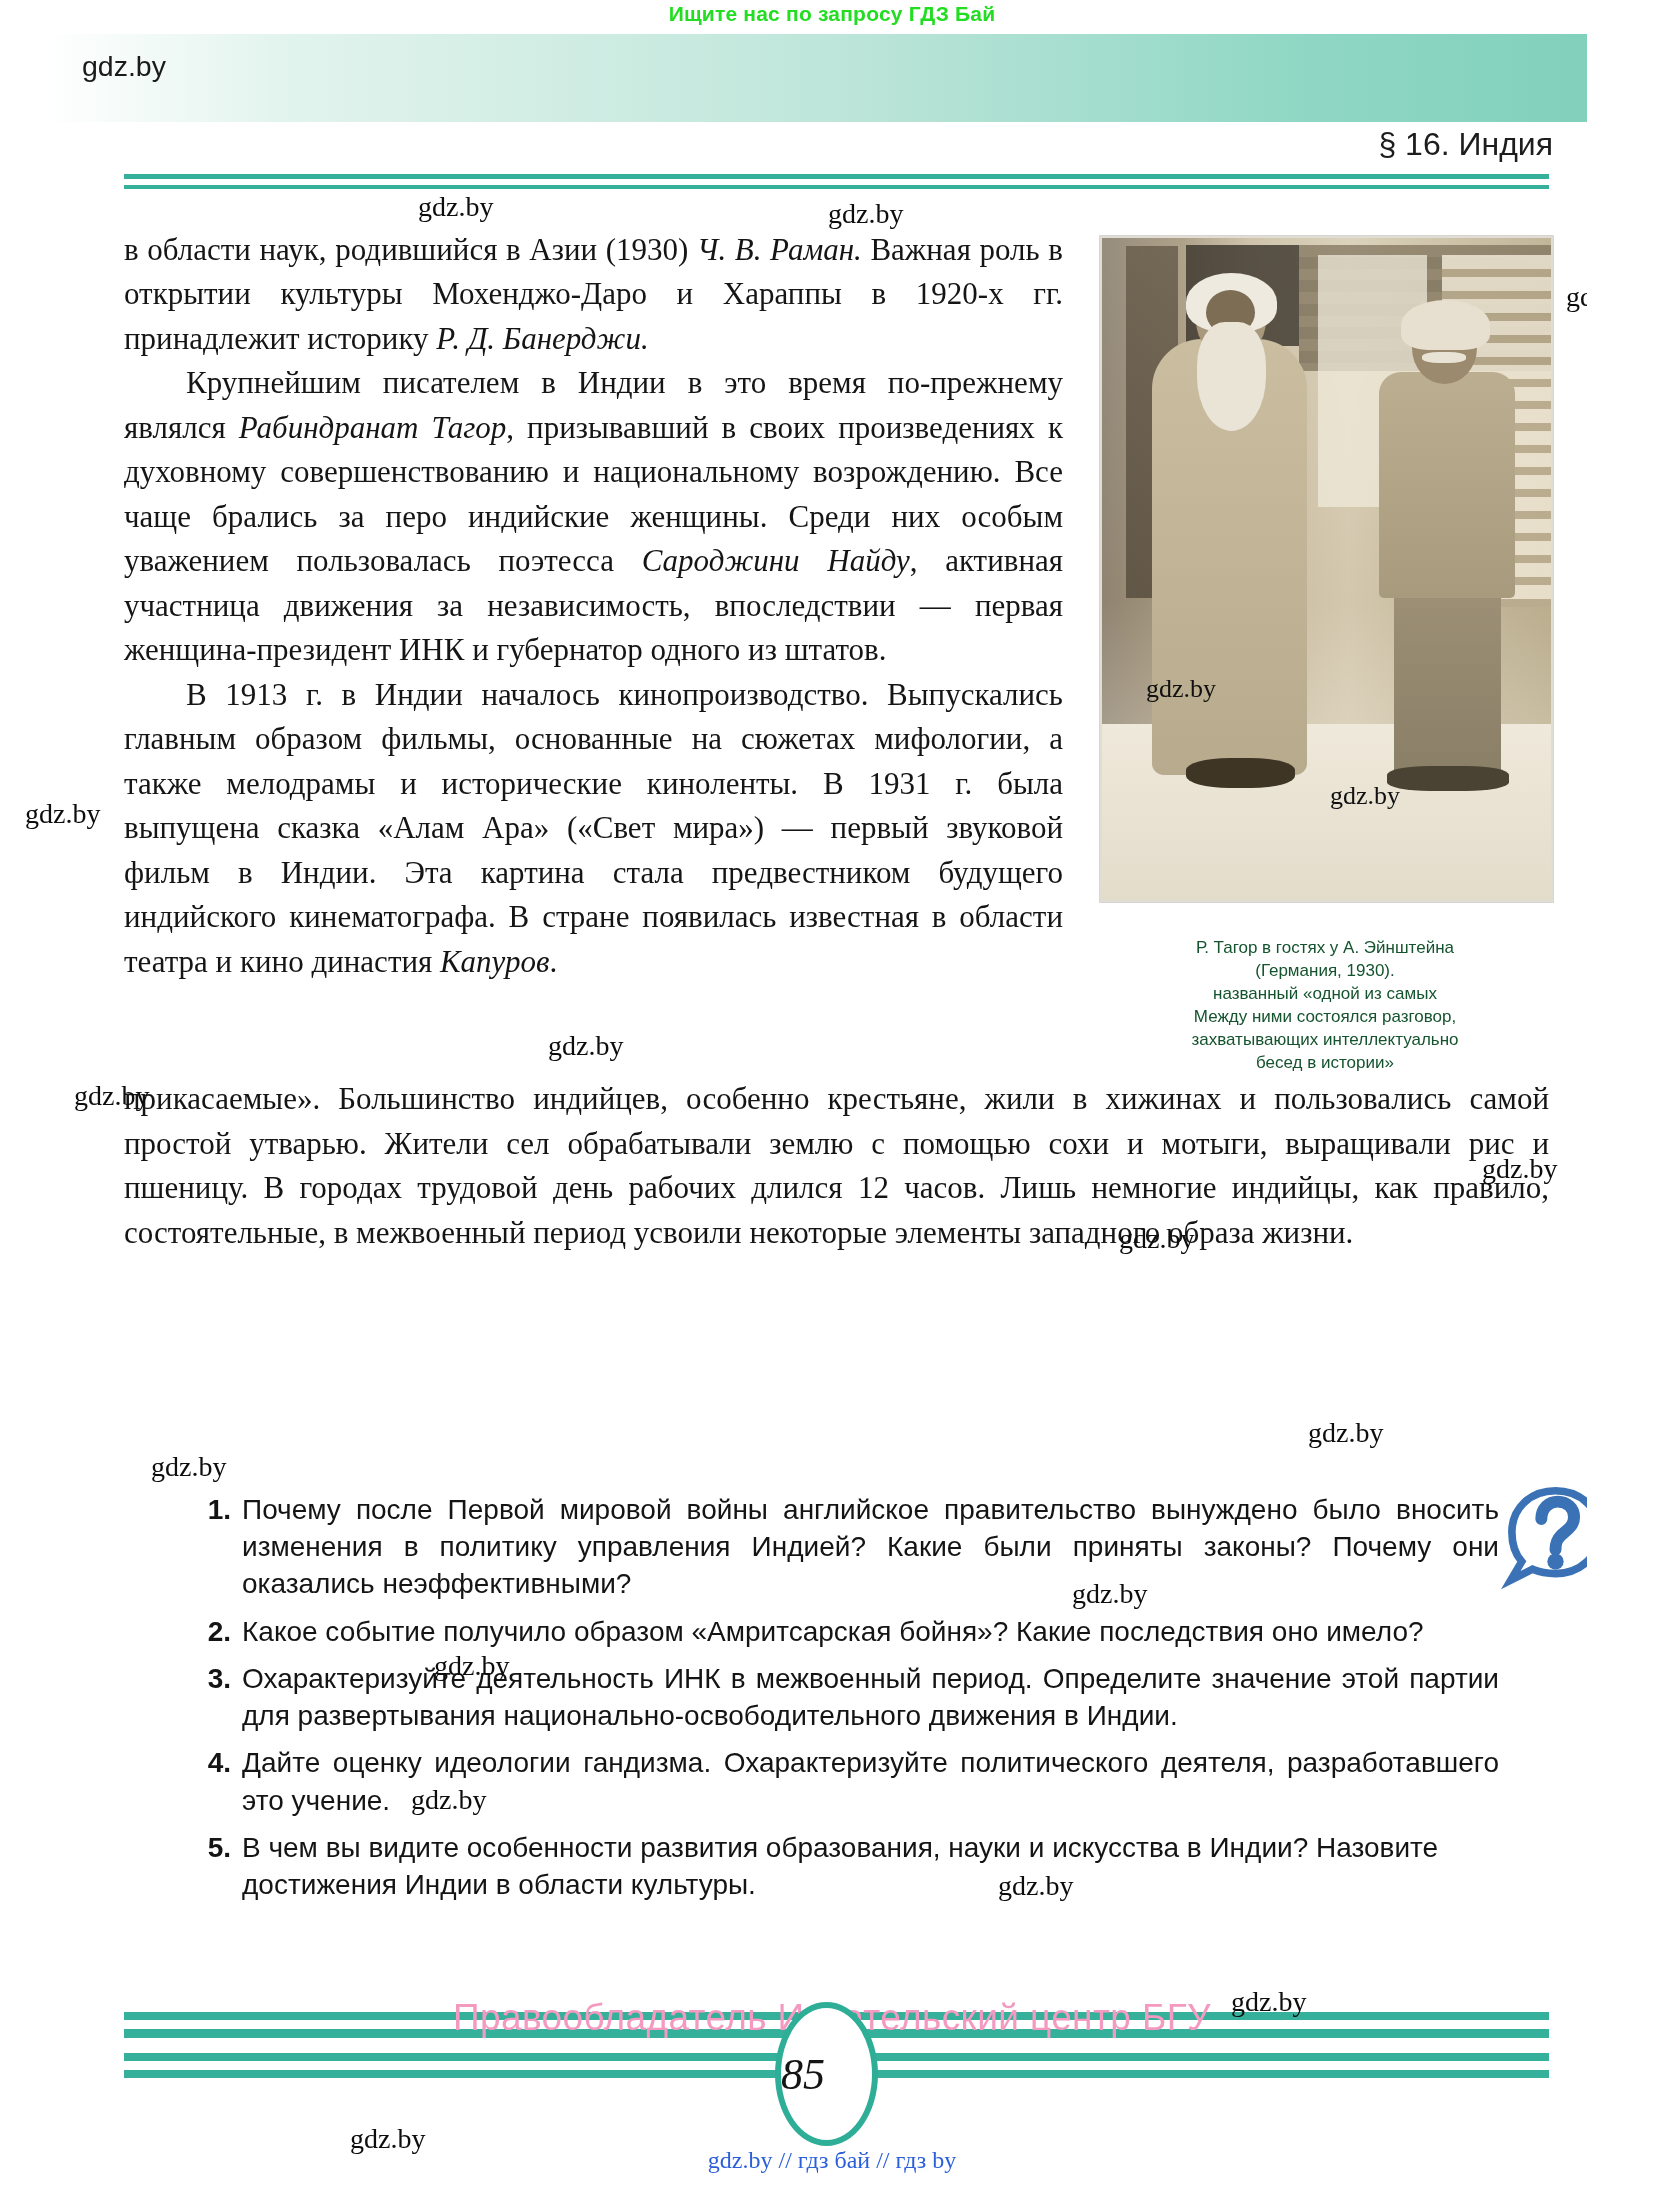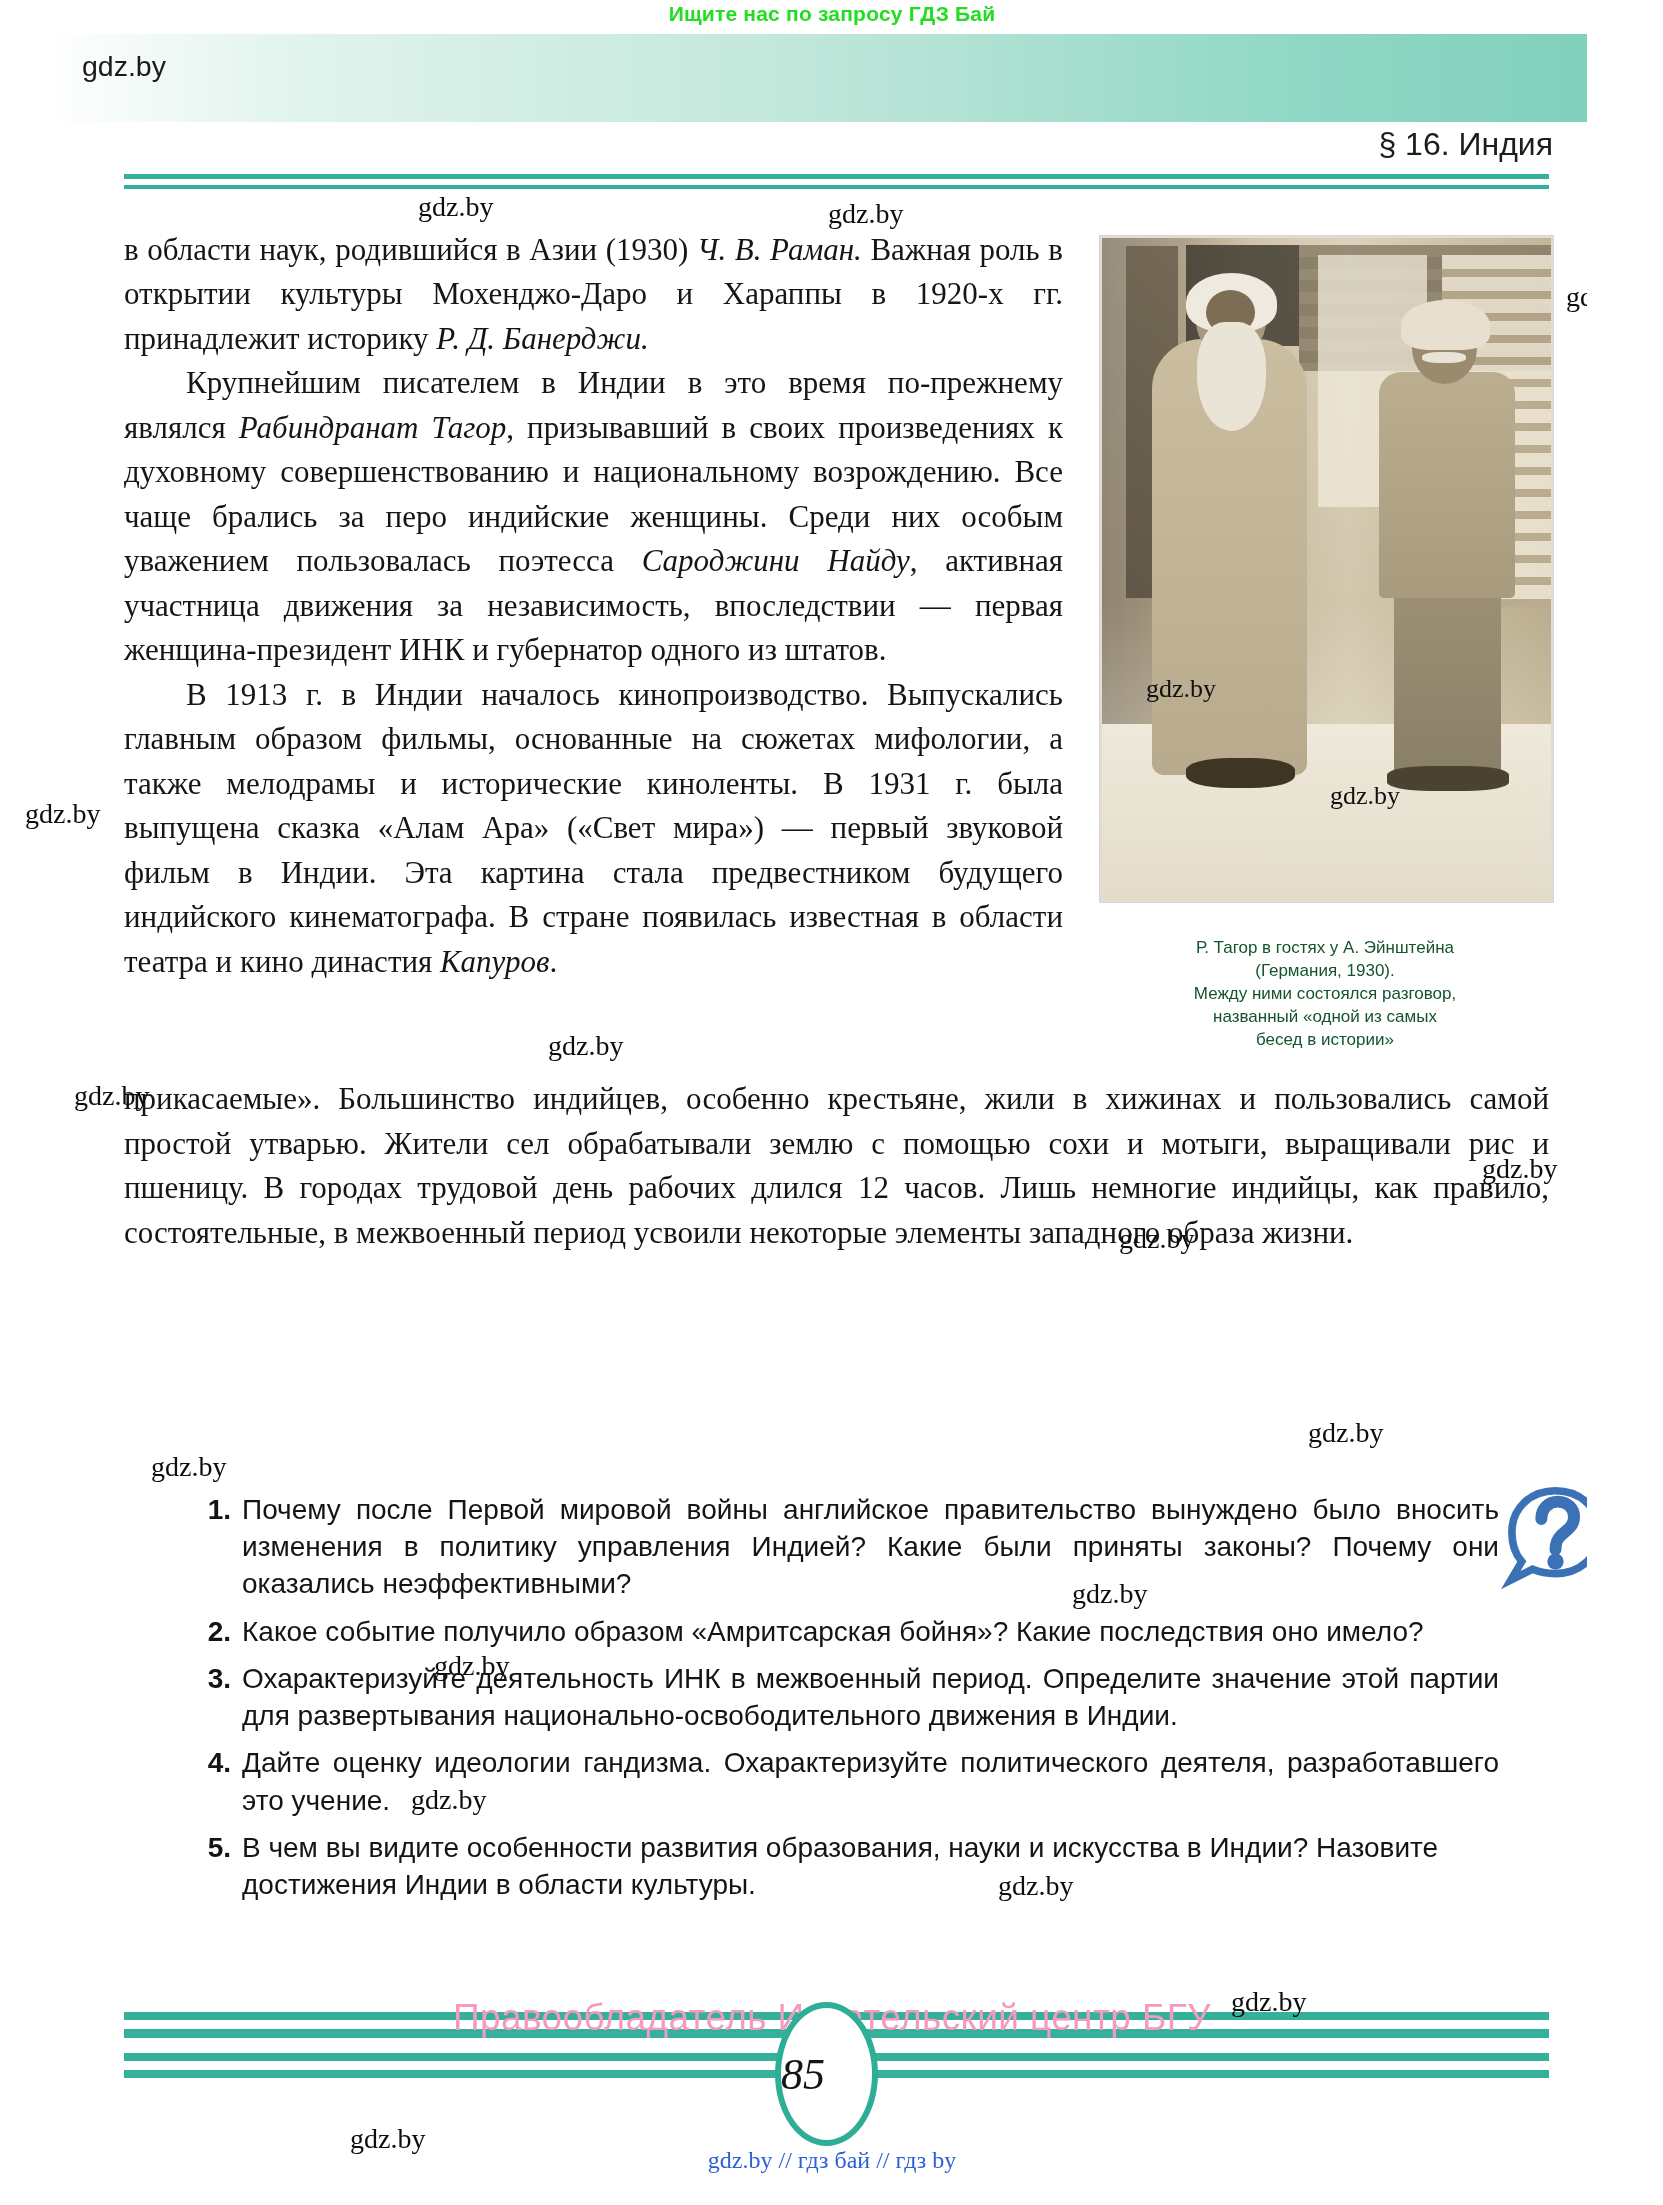--- a/index.html
+++ b/index.html
@@ -395,22 +395,23 @@
       <div class="fig-ein-mouth"></div>
 
       <div class="photo-wm" style="left:44px; top:436px;">gdz.by</div>
       <div class="photo-wm" style="left:228px; top:543px;">gdz.by</div>
     </div>
   </div>
 
   <div class="caption">
     <div>Р. Тагор в гостях у А. Эйнштейна</div>
     <div>(Германия, 1930).</div>
+    <div>названный «одной из самых</div>
     <div>Между ними состоялся разговор,</div>
-    <div>названный «одной из самых</div>
+    <div>захватывающих интеллектуально</div>
     <div>бесед в истории»</div>
   </div>
 
   <div class="questions">
     <div class="q-item">
       <div class="q-num">1.</div>
       <div class="q-text">Почему после Первой мировой войны английское правительство вынуждено было вносить изменения в политику управления Индией? Какие были приняты законы? Почему они оказались неэффективными?</div>
     </div>
     <div class="q-item">
       <div class="q-num">2.</div>

